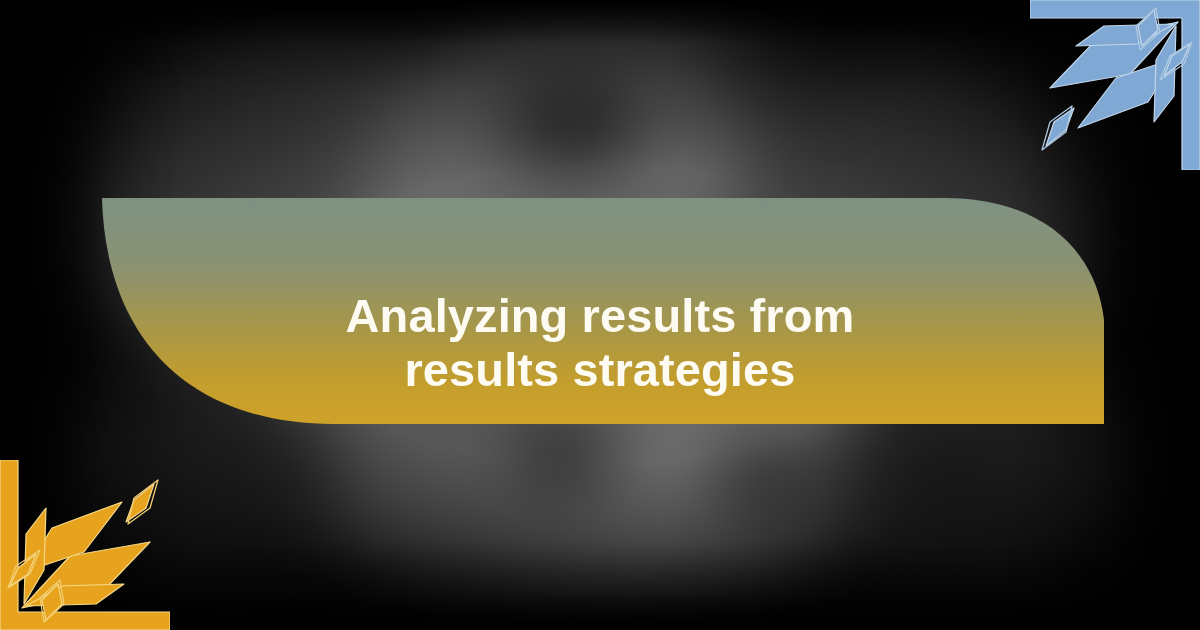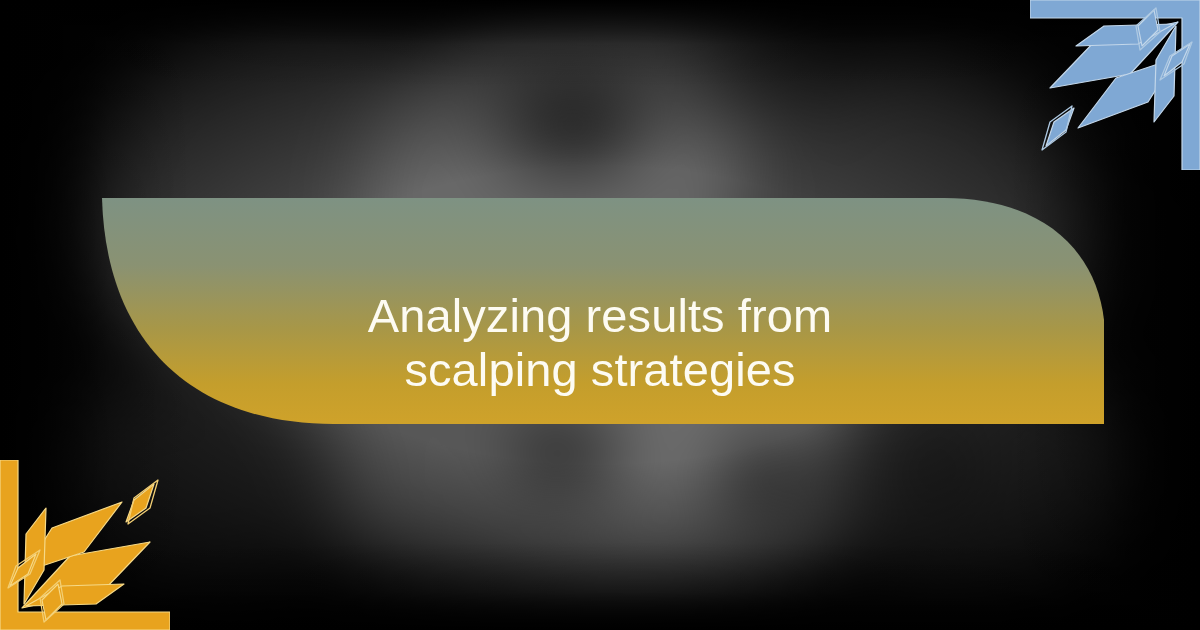--- a/index.html
+++ b/index.html
@@ -59,21 +59,21 @@
     top: 0;
     width: 1008px;
     height: 244px;
     display: flex;
     flex-direction: column;
     align-items: center;
     justify-content: center;
     text-align: center;
     color: #fdfbf2;
     font-size: 47px;
-    font-weight: 400;
+    font-weight: 700;
     line-height: 1.14;
     letter-spacing: 0.1px;
     padding-top: 58px;
     box-sizing: border-box;
     text-rendering: optimizeLegibility;
   }
   .banner-title .ln { display: block; white-space: nowrap; }
 
   
   .ornament {
@@ -122,21 +122,21 @@
       <path d="M 6,6
                L 848,6
                C 946,6 1000,58 1008,128
                L 1008,232
                L 238,232
                C 96,232 10,150 6,6 Z" fill="url(#plateGrad)"></path>
     </svg>
 
     <div class="banner-title">
       <span class="ln">Analyzing results from</span>
-      <span class="ln">scalping strategies</span>
+      <span class="ln">results strategies</span>
     </div>
   </div>
 
   <div class="ornament ornament-tr">
     <svg viewBox="0 0 170 170">
       <g transform="translate(170,0) scale(-1,1)">
         <g fill="#7fa8d4" stroke="#c3d7ea" stroke-width="1.2" stroke-linejoin="round">
 
           <path d="M 0,0 L 0,170 L 18,170 L 18,18 L 170,18 L 170,0 Z"></path>
 

